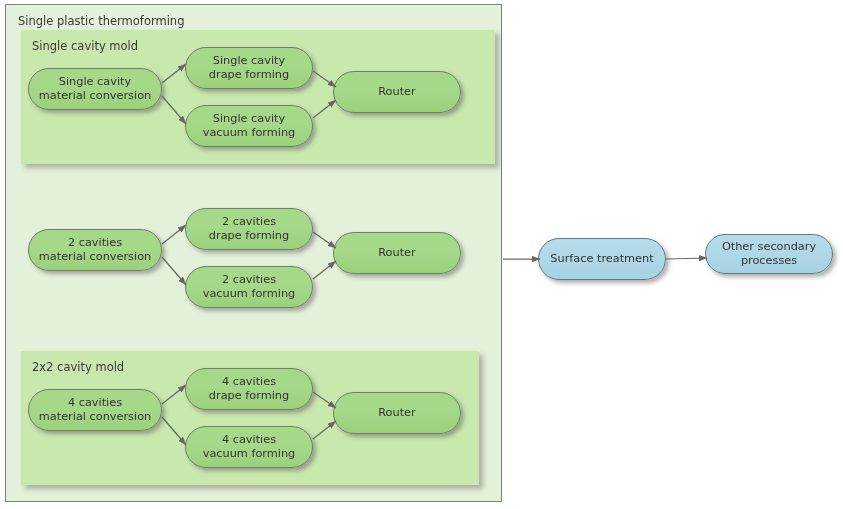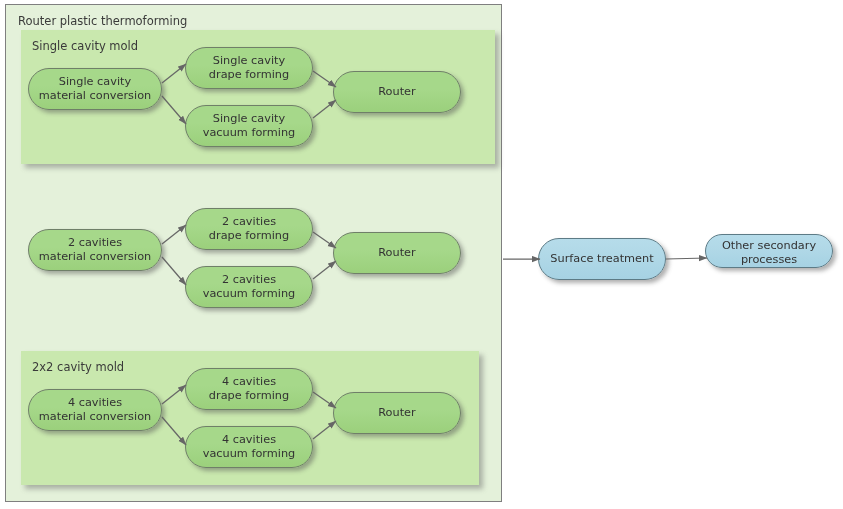--- a/index.html
+++ b/index.html
@@ -89,21 +89,21 @@
     height: 509px;
     pointer-events: none;
   }
 </style>
 </head>
 <body>
 
 <div id="canvas">
 
   <div class="outer-box">
-    <div class="outer-title">Router plastic thermoforming</div>
+    <div class="outer-title">Single plastic thermoforming</div>
   </div>
 
   <div class="group-panel" style="left:21px; top:30px; width:458px; height:134px;padding-left:16px;">
     <div class="group-title">Single cavity mold</div>
   </div>
 
   <div class="node green" style="left:28px; top:68px; width:134px; height:42px; flex-direction:column;">
     <span>Single cavity</span>
     <span>material conversion</span>
   </div>
@@ -162,21 +162,21 @@
   </div>
 
   <div class="node green" style="left:333px; top:392px; width:128px; height:42px;">
     <span>Router</span>
   </div>
 
   <div class="node blue" style="left:538px; top:238px; width:128px; height:42px;">
     <span>Surface treatment</span>
   </div>
 
-  <div class="node blue" style="left:705px; top:234px; width:128px; height:34px; flex-direction:column;justify-content:flex-end;">
+  <div class="node blue" style="left:705px; top:234px; width:128px; height:40px; flex-direction:column;">
     <span>Other secondary</span>
     <span>processes</span>
   </div>
 
   <svg id="wires" viewBox="0 0 843 509" width="843" height="509">
     <defs>
       <marker id="arw" markerWidth="9" markerHeight="9" refX="8.2" refY="3.2" orient="auto" markerUnits="userSpaceOnUse">
         <path d="M0,0 L8.6,3.2 L0,6.4 z" fill="#666666"></path>
       </marker>
     </defs>

